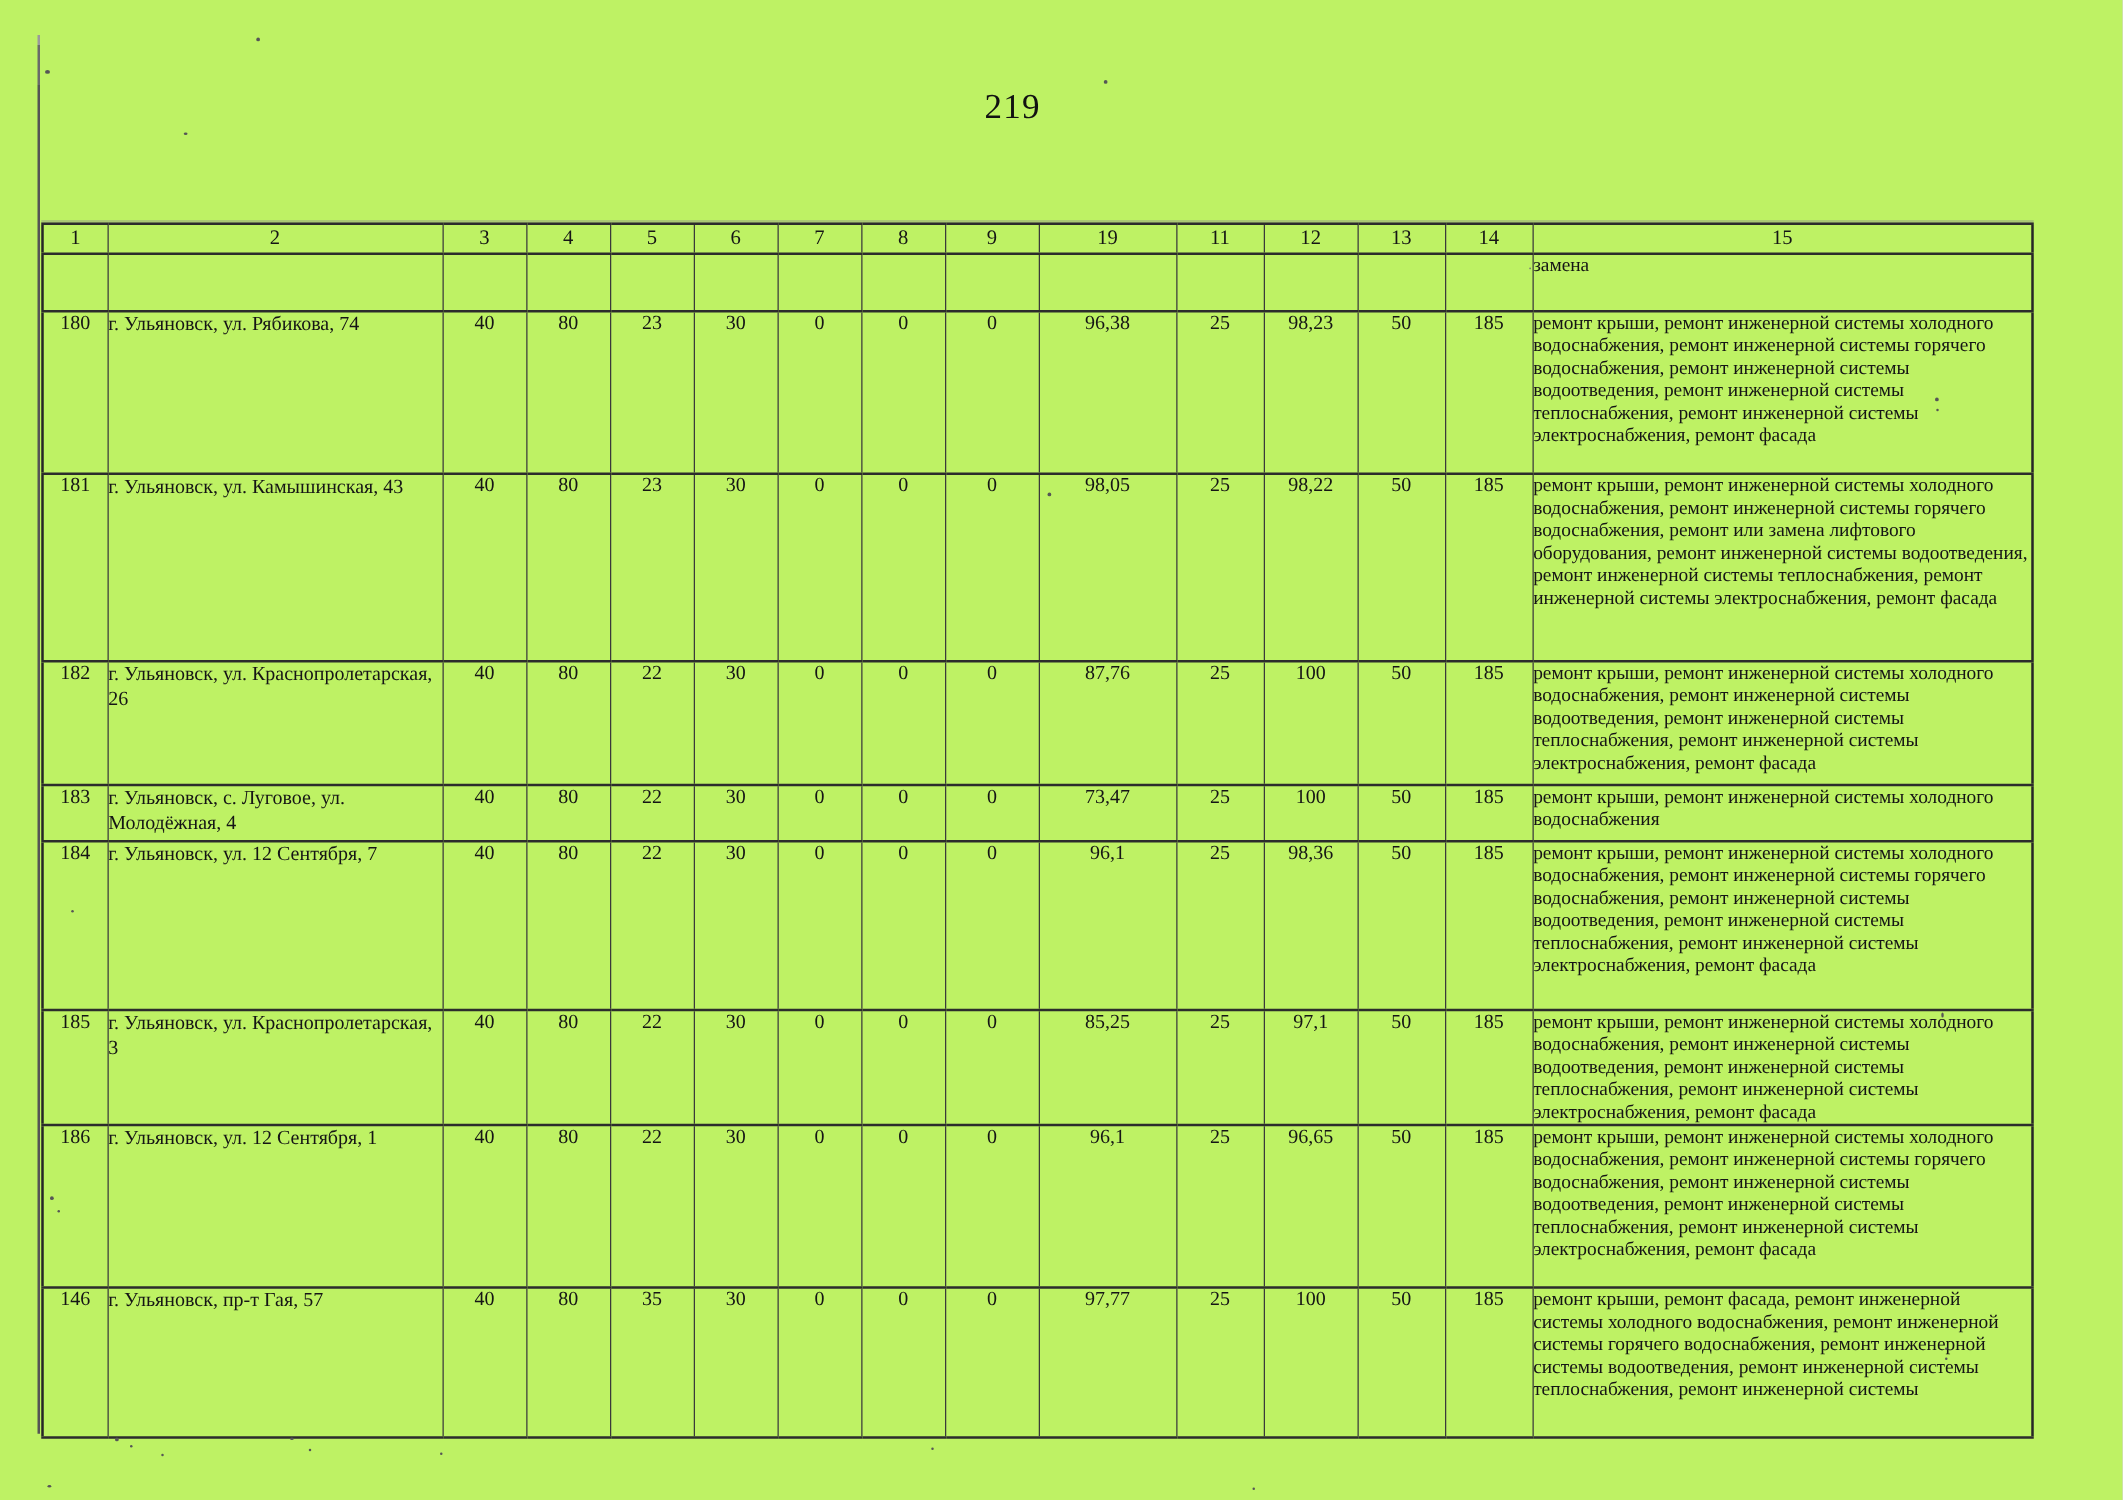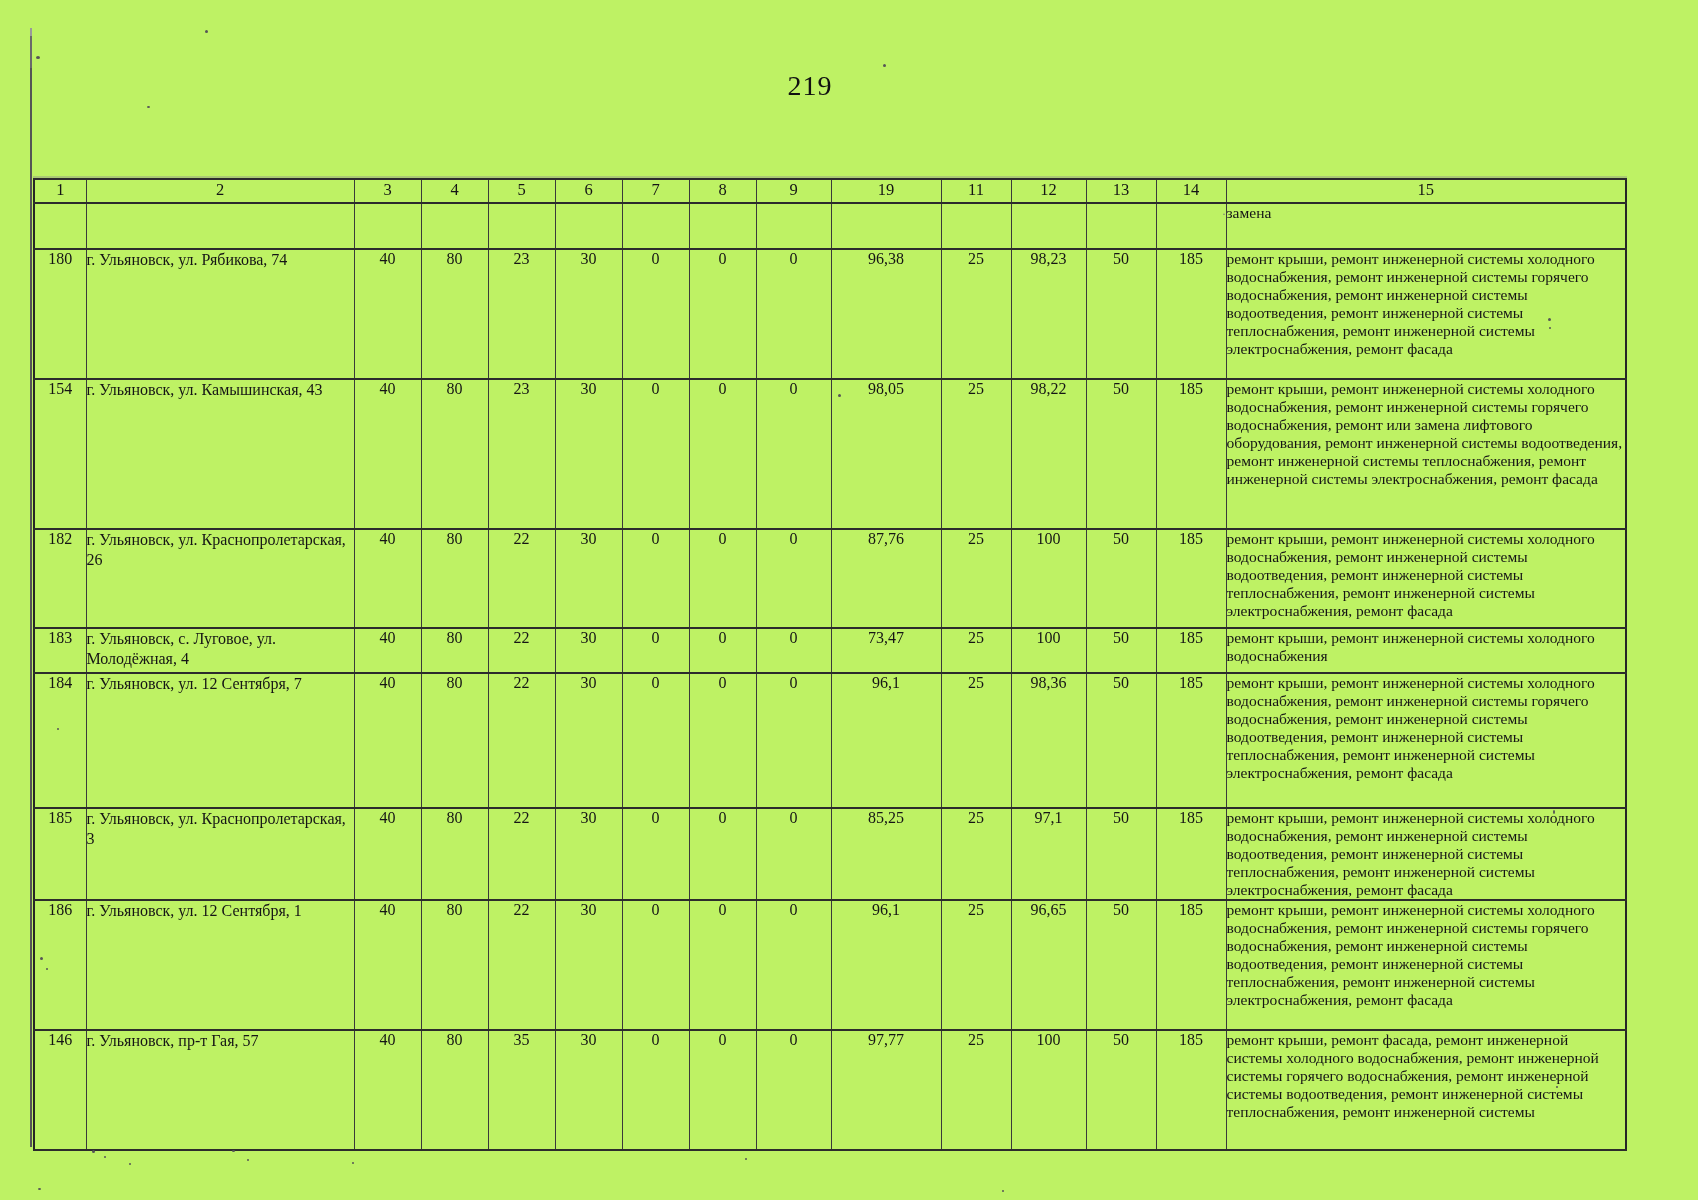--- a/index.html
+++ b/index.html
@@ -113,21 +113,21 @@
           <td class="val">0</td>
           <td class="val">0</td>
           <td class="val">96,38</td>
           <td class="val">25</td>
           <td class="val">98,23</td>
           <td class="val">50</td>
           <td class="val">185</td>
           <td class="works">ремонт крыши, ремонт инженерной системы холодного водоснабжения, ремонт инженерной системы горячего водоснабжения, ремонт инженерной системы водоотведения, ремонт инженерной системы теплоснабжения, ремонт инженерной системы электроснабжения, ремонт фасада</td>
         </tr>
         <tr style="height: 150px;">
-          <td class="num">154</td>
+          <td class="num">181</td>
           <td class="addr">г. Ульяновск, ул. Камышинская, 43</td>
           <td class="val">40</td>
           <td class="val">80</td>
           <td class="val">23</td>
           <td class="val">30</td>
           <td class="val">0</td>
           <td class="val">0</td>
           <td class="val">0</td>
           <td class="val">98,05</td>
           <td class="val">25</td>

